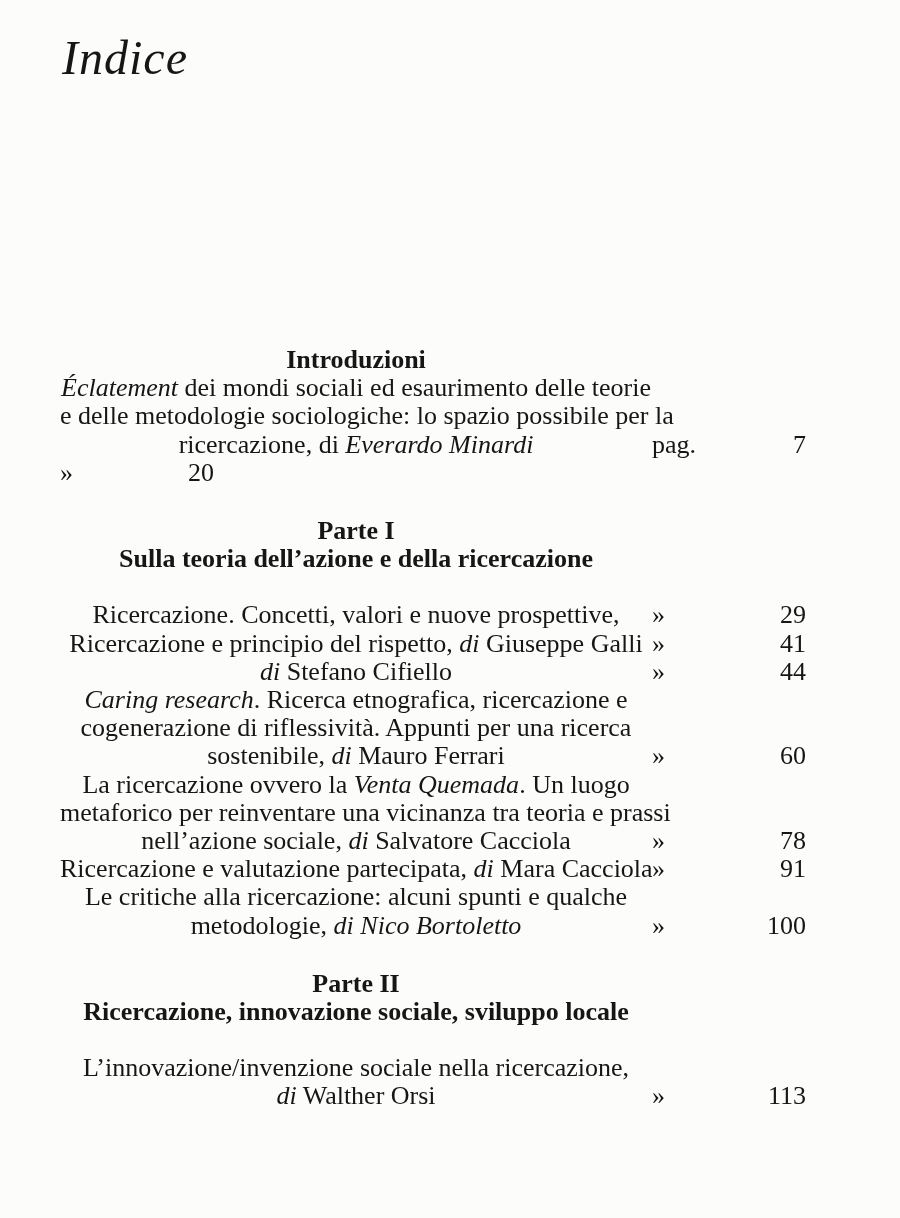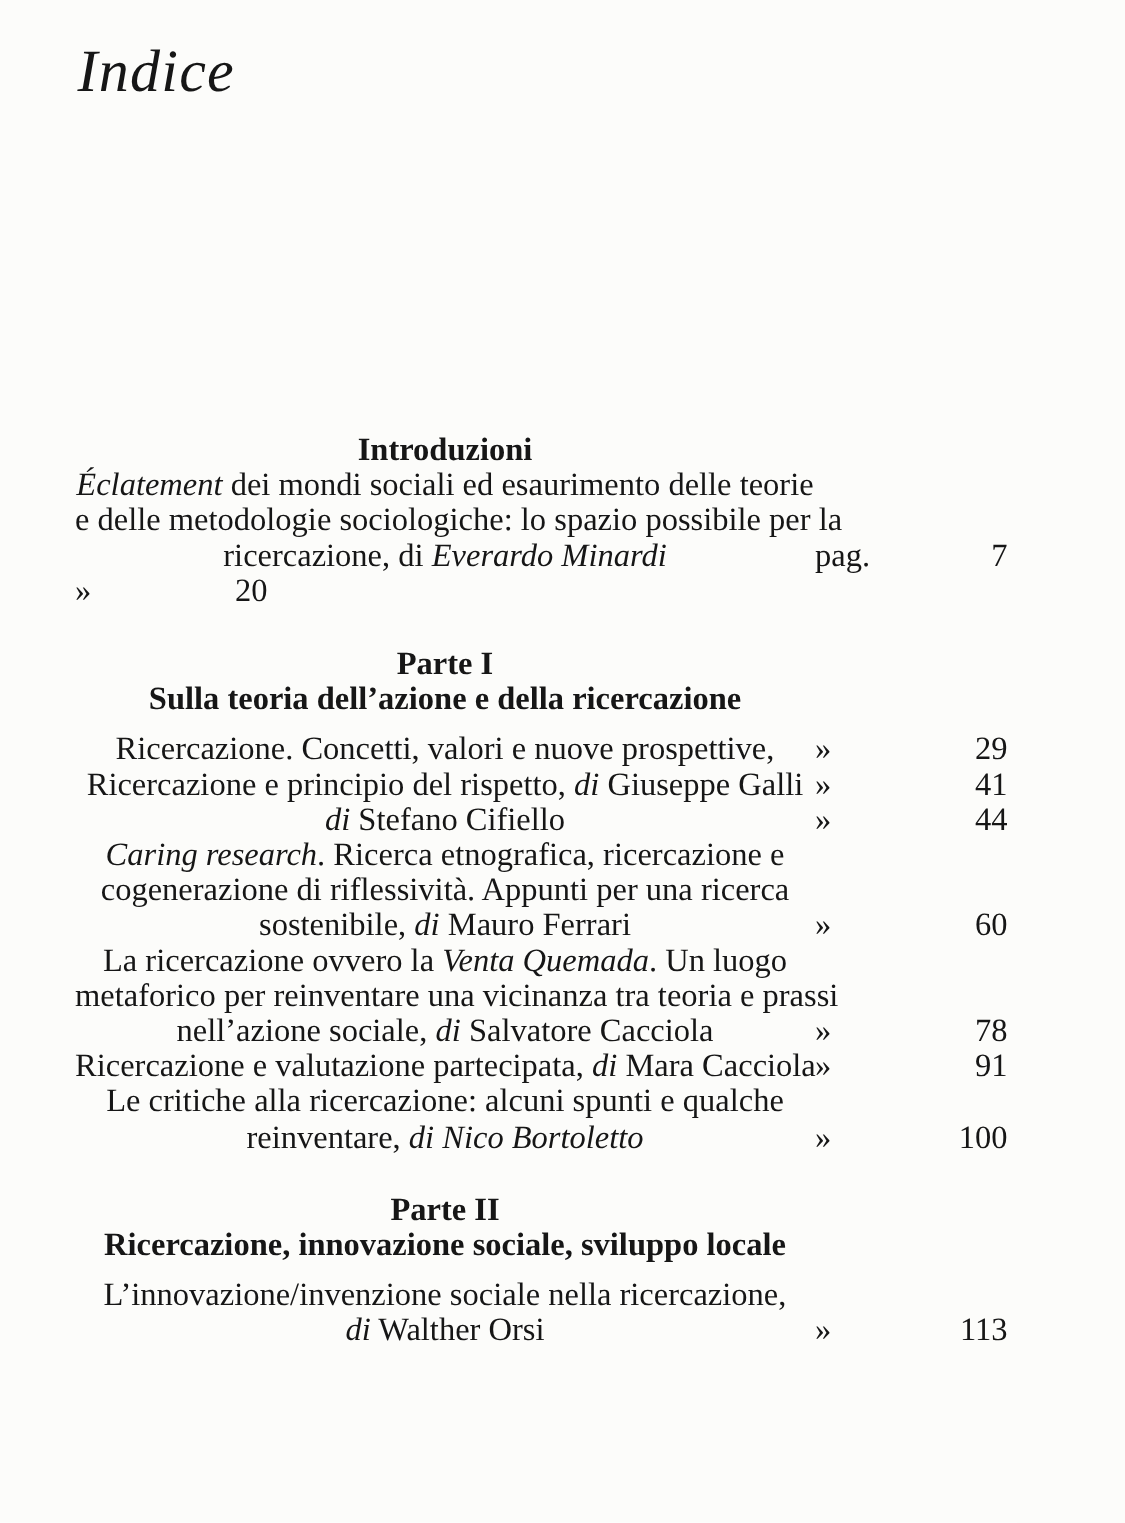--- a/index.html
+++ b/index.html
@@ -30,21 +30,21 @@
     margin-top: 266px;
     font-size: 26px;
     line-height: 28.2px;
   }
   .section + .section { margin-top: 30px; }
   .heading {
     width: 592px;
     text-align: center;
     font-weight: 700;
   }
-  .section + .section .entries { margin-top: 12px; }
+  .section + .section .entries { margin-top: 28px; }
   .entry {
     display: flex;
     align-items: flex-end;
     width: 746px;
   }
   .entry-text { width: 592px; }
   .entry-text .line { white-space: nowrap; text-align: center; }
   .entry-marker {
     width: 105px;
     text-align: left;
@@ -128,21 +128,21 @@
             <div class="entry">
               <div class="entry-text">
                 <div class="line"><span>Ricercazione e valutazione partecipata, </span><span class="it">di</span><span> Mara Cacciola</span></div>
               </div>
               <div class="entry-marker">»</div>
               <div class="entry-page">91</div>
             </div>
             <div class="entry">
               <div class="entry-text">
                 <div class="line"><span>Le critiche alla ricercazione: alcuni spunti e qualche</span></div>
-                <div class="line"><span>reinventare, </span><span class="it">di Nico Bortoletto</span></div>
+                <div class="line"><span>metodologie, </span><span class="it">di Nico Bortoletto</span></div>
               </div>
               <div class="entry-marker">»</div>
               <div class="entry-page">100</div>
             </div>
           </div>
         </div>
         <div class="section">
           <div class="heading">Parte II</div>
           <div class="heading">Ricercazione, innovazione sociale, sviluppo locale</div>
           <div class="entries">

